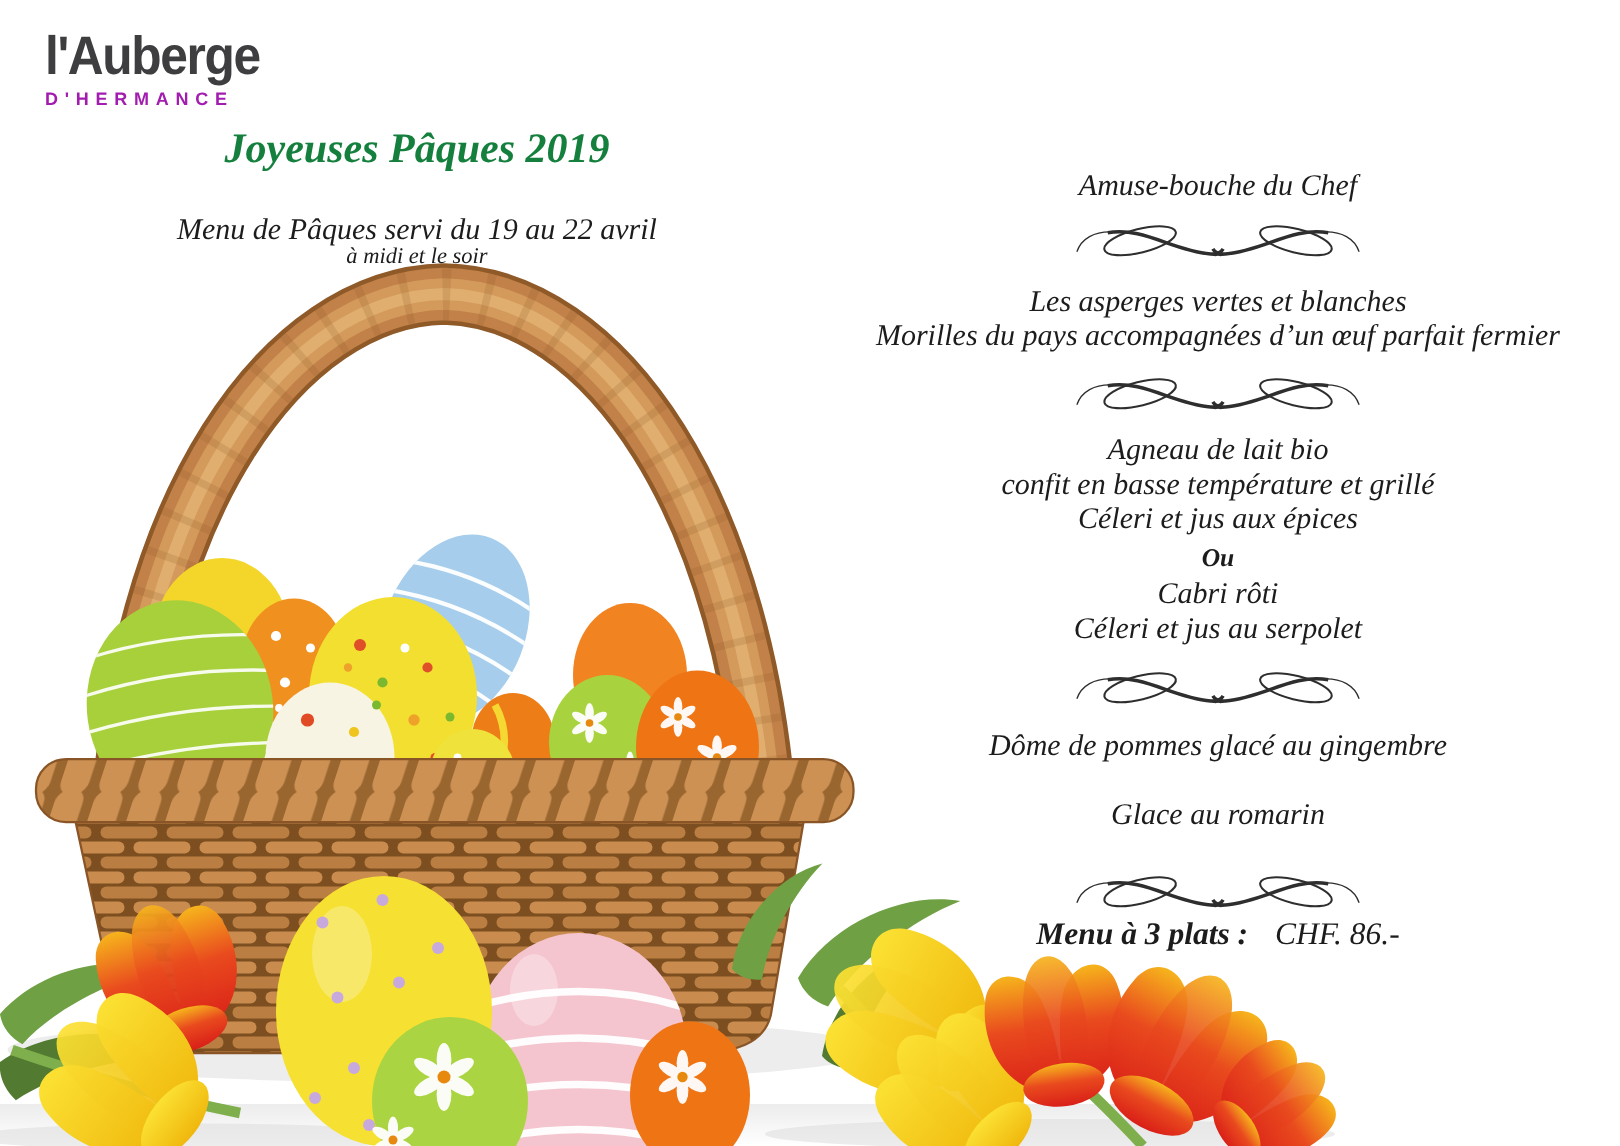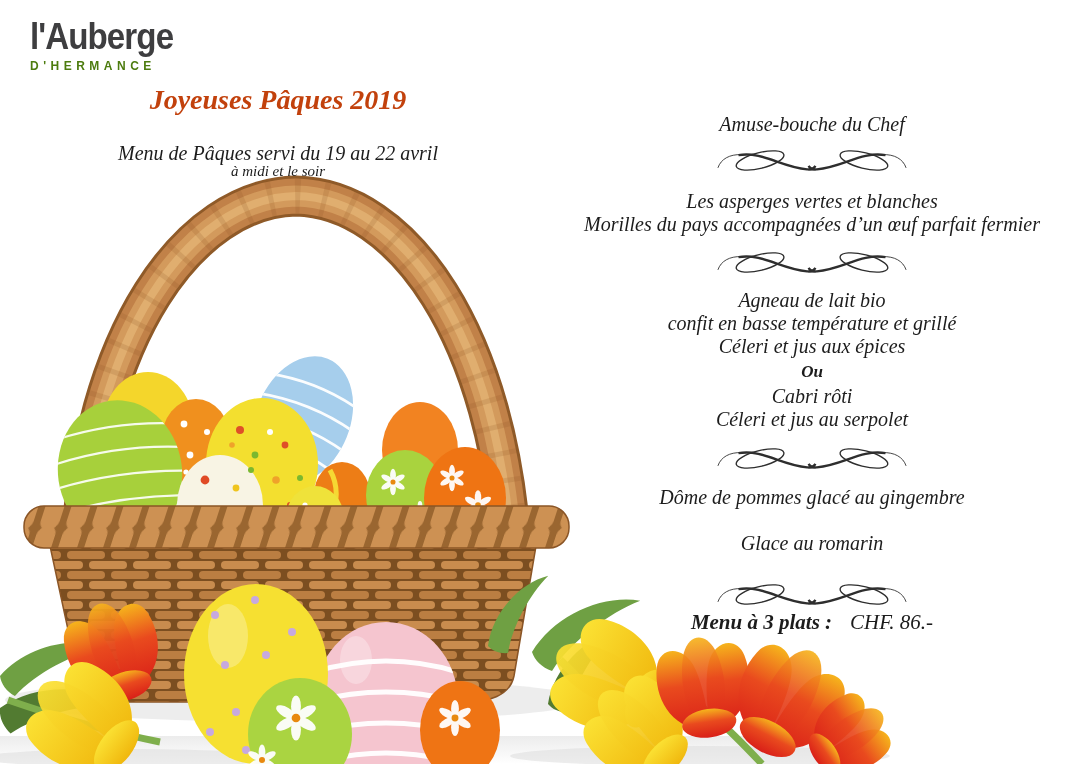--- a/index.html
+++ b/index.html
@@ -4,25 +4,25 @@
 <style>
   html,body{margin:0;padding:0;background:#ffffff;}
   .page{position:relative;width:1080px;height:764px;background:#ffffff;overflow:hidden;
         font-family:"Liberation Serif", serif;color:#1c1c1c;}
   
   .photo{position:absolute;left:0;top:0;width:1080px;height:764px;}
   
   .brand{position:absolute;left:30px;top:18px;font-family:"Liberation Sans", sans-serif;}
   .brand-name{font-size:36px;font-weight:700;letter-spacing:-1px;color:#3e3e40;line-height:38px;
               transform:scaleX(.92);transform-origin:left;}
-  .brand-sub{font-size:12px;font-weight:700;letter-spacing:4.5px;color:#4d7c0f;margin-top:3px;}
+  .brand-sub{font-size:12px;font-weight:700;letter-spacing:4.5px;color:#a21caf;margin-top:3px;}
   
   .left-col{position:absolute;left:58px;top:0;width:440px;height:220px;}
   .left-col .row{position:absolute;width:100%;text-align:center;}
-  .greeting{font-size:28px;font-weight:700;font-style:italic;color:#c2410c;}
+  .greeting{font-size:28px;font-weight:700;font-style:italic;color:#15803d;}
   .serve{font-size:20px;font-style:italic;}
   .serve-time{font-size:15px;font-style:italic;}
   
   .menu-col{position:absolute;left:562px;top:0;width:500px;height:764px;}
   .menu-col .row{position:absolute;width:100%;text-align:center;line-height:22px;}
   .menu-title{font-size:29px;font-weight:700;font-style:italic;color:#efa12f;line-height:30px;}
   .b{font-size:20px;font-weight:400;font-style:italic;}
   .r{font-size:20px;font-style:italic;}
   .ou{font-size:17px;font-weight:700;font-style:italic;}
   .price-label{font-size:21px;font-weight:700;font-style:italic;}

